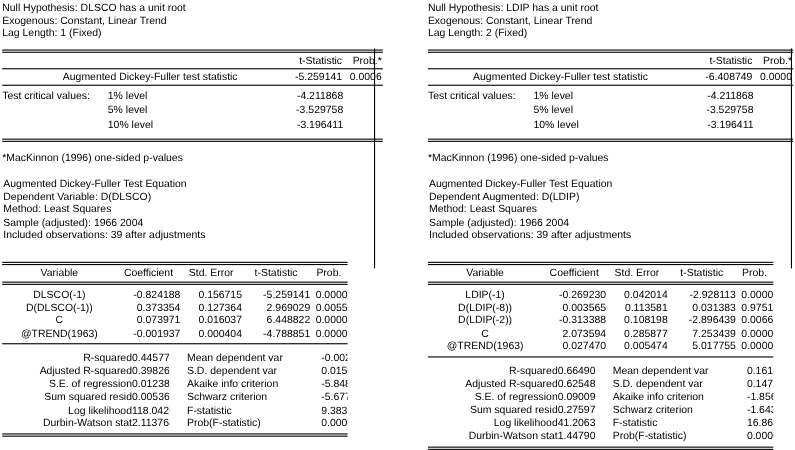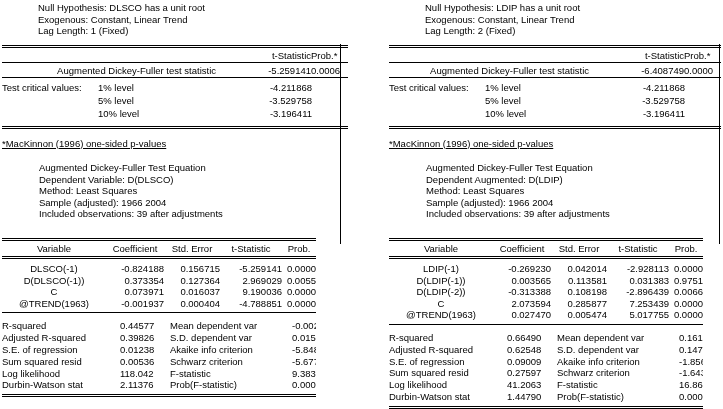--- a/index.html
+++ b/index.html
@@ -5,52 +5,52 @@
   html,body{margin:0;padding:0;}
   body{
     width:723px;height:409px;background:#ffffff;color:#000;
     font-family:"Liberation Sans","DejaVu Sans",sans-serif;
     font-size:9.5px;position:relative;overflow:hidden;
   }
   .panel{position:absolute;top:0;}
   #panel-left{left:2px;width:346px;}
   #panel-right{left:389px;width:332px;}
   .hdrs{margin-top:2px;}
-  .hdr{line-height:11.5px;white-space:nowrap;margin-left:36px;}
+  .hdr{line-height:11.5px;white-space:nowrap;}
   .dline{border-top:1px solid #000;border-bottom:1px solid #000;height:1px;}
   .sline{border-top:1px solid #000;height:0;}
   .t-top{margin-top:8px;}
   .row{display:flex;white-space:nowrap;}
   .thead-row{height:14px;align-items:flex-end;line-height:12px;}
   .adf-row{height:14px;align-items:flex-end;line-height:12px;}
   .cell{overflow:hidden;}
   .lbl{flex:1;text-align:right;}
   .tcol{width:95px;text-align:right;}
-  .pcol{width:36px;padding-right:1px;}
+  .pcol{width:36px;text-align:right;padding-right:1px;}
   .pcol2{width:36px;}
   .cv-block{padding:3px 0 6px 0;}
   .cv-row{line-height:13px;}
   .cv-c1{width:96px;}
   .cv-c2{flex:1;text-align:left;}
-  .note{margin-top:9px;line-height:11.5px;text-decoration:underline;}
+  .note{margin-top:9px;line-height:11.5px;}
   .eq{margin-top:13px;margin-bottom:18px;}
   .eq .hdr{padding-left:1px;}
   .rtable{width:314px;}
   .reg-head{padding:2px 0;line-height:11.5px;}
   .c-var{width:104px;text-align:center;}
   .c-coef{width:58px;text-align:right;}
   .c-se{width:56px;text-align:right;}
   .c-t{width:62px;text-align:right;}
   .c-prob{width:34px;text-align:right;}
   .hc{text-align:center;}
   .reg-body{padding:4px 0 3px 0;}
   .reg-row{line-height:11.6px;}
   .stats{padding:7px 0 3px 0;}
   .stat-row{line-height:11.8px;}
-  .s1{width:118px;text-align:left;}
+  .s1{width:118px;text-align:right;}
   .v1{width:34px;text-align:right;}
   .s2{width:122px;text-align:left;padding-left:16px;}
   .v2{flex:1;text-align:right;}
   .vline{position:absolute;top:44px;height:200px;border-left:1px solid #000;}
   #panel-left .vline{left:338px;}
   #panel-right .vline{left:330px;}
 </style>
 </head>
 <body>
 
@@ -139,21 +139,21 @@
           <div class="cell c-coef">0.373354</div>
           <div class="cell c-se">0.127364</div>
           <div class="cell c-t">2.969029</div>
           <div class="cell c-prob">0.0055</div>
         </div>
 
         <div class="row reg-row">
           <div class="cell c-var">C</div>
           <div class="cell c-coef">0.073971</div>
           <div class="cell c-se">0.016037</div>
-          <div class="cell c-t">9.190036</div>
+          <div class="cell c-t">6.448822</div>
           <div class="cell c-prob">0.0000</div>
         </div>
 
         <div class="row reg-row">
           <div class="cell c-var">@TREND(1963)</div>
           <div class="cell c-coef">-0.001937</div>
           <div class="cell c-se">0.000404</div>
           <div class="cell c-t">-4.788851</div>
           <div class="cell c-prob">0.0000</div>
         </div>
@@ -281,21 +281,21 @@
 
         <div class="row reg-row">
           <div class="cell c-var">LDIP(-1)</div>
           <div class="cell c-coef">-0.269230</div>
           <div class="cell c-se">0.042014</div>
           <div class="cell c-t">-2.928113</div>
           <div class="cell c-prob">0.0000</div>
         </div>
 
         <div class="row reg-row">
-          <div class="cell c-var">D(LDIP(-1))</div>
+          <div class="cell c-var">D(LDIP(-8))</div>
           <div class="cell c-coef">0.003565</div>
           <div class="cell c-se">0.113581</div>
           <div class="cell c-t">0.031383</div>
           <div class="cell c-prob">0.9751</div>
         </div>
 
         <div class="row reg-row">
           <div class="cell c-var">D(LDIP(-2))</div>
           <div class="cell c-coef">-0.313388</div>
           <div class="cell c-se">0.108198</div>

